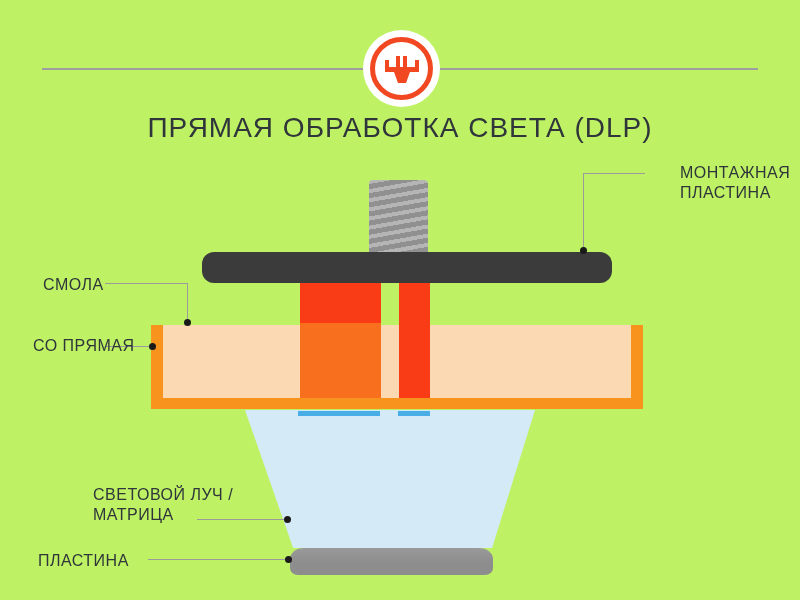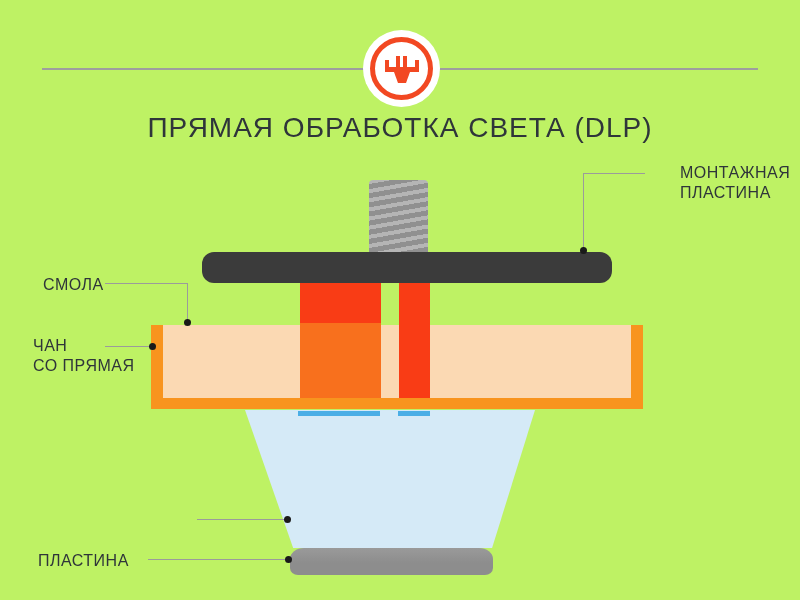--- a/index.html
+++ b/index.html
@@ -115,25 +115,28 @@
 
   <div class="abs dot dot-resin"></div>
   <div class="abs dot dot-vat"></div>
   <div class="abs dot dot-mount"></div>
   <div class="abs dot dot-beam"></div>
   <div class="abs dot dot-proj"></div>
 
   <div class="abs label lbl-resin">СМОЛА</div>
 
   <div class="abs label lbl-vat">
-    <div>ЧАН</div>
     <div>СО ПРЯМАЯ</div>
   </div>
 
   <div class="abs label lbl-mount">
     <div>МОНТАЖНАЯ</div>
     <div>ПЛАСТИНА</div>
   </div>
 
+  <div class="abs label lbl-beam">
+    <div>СВЕТОВОЙ ЛУЧ /</div>
+    <div>МАТРИЦА</div>
+  </div>
 
   <div class="abs label lbl-projector">ПЛАСТИНА</div>
 
 </div>
 
 </body></html>

